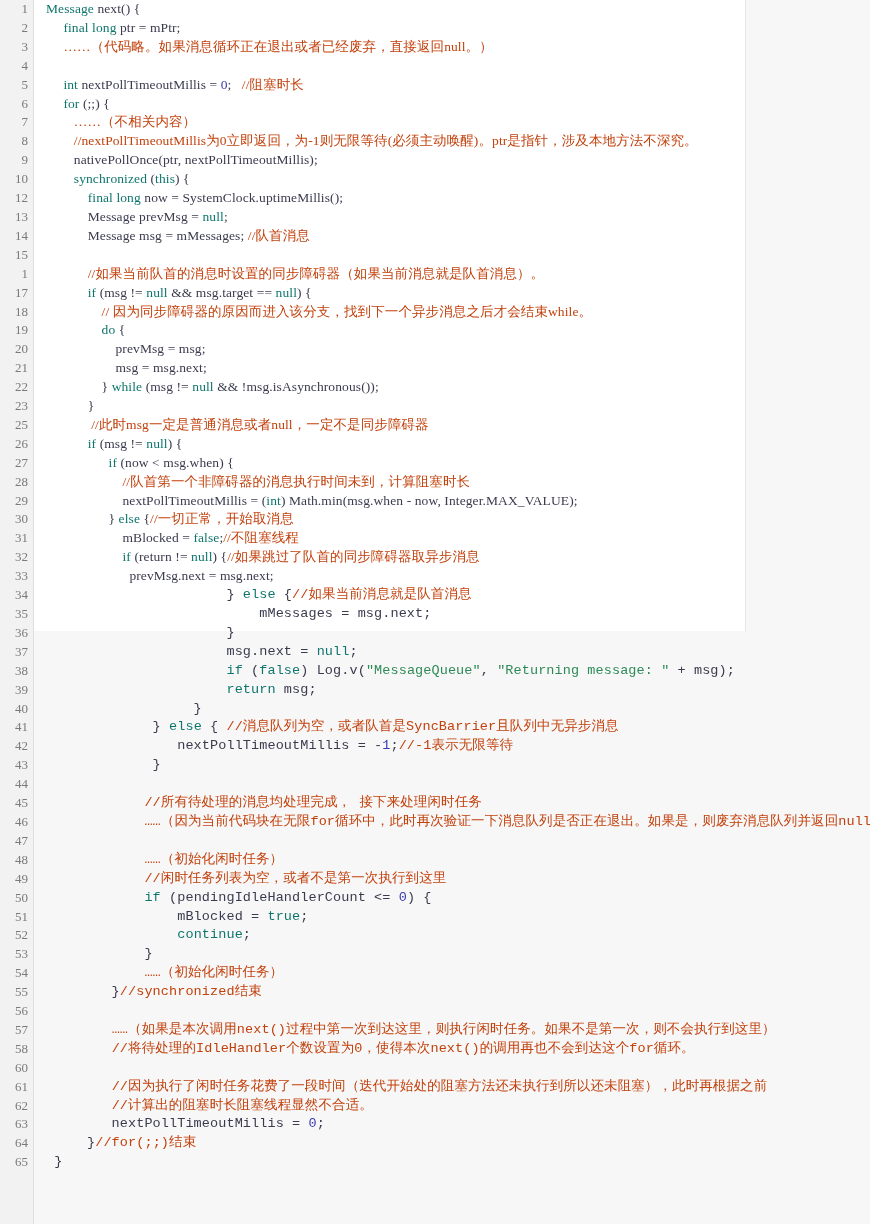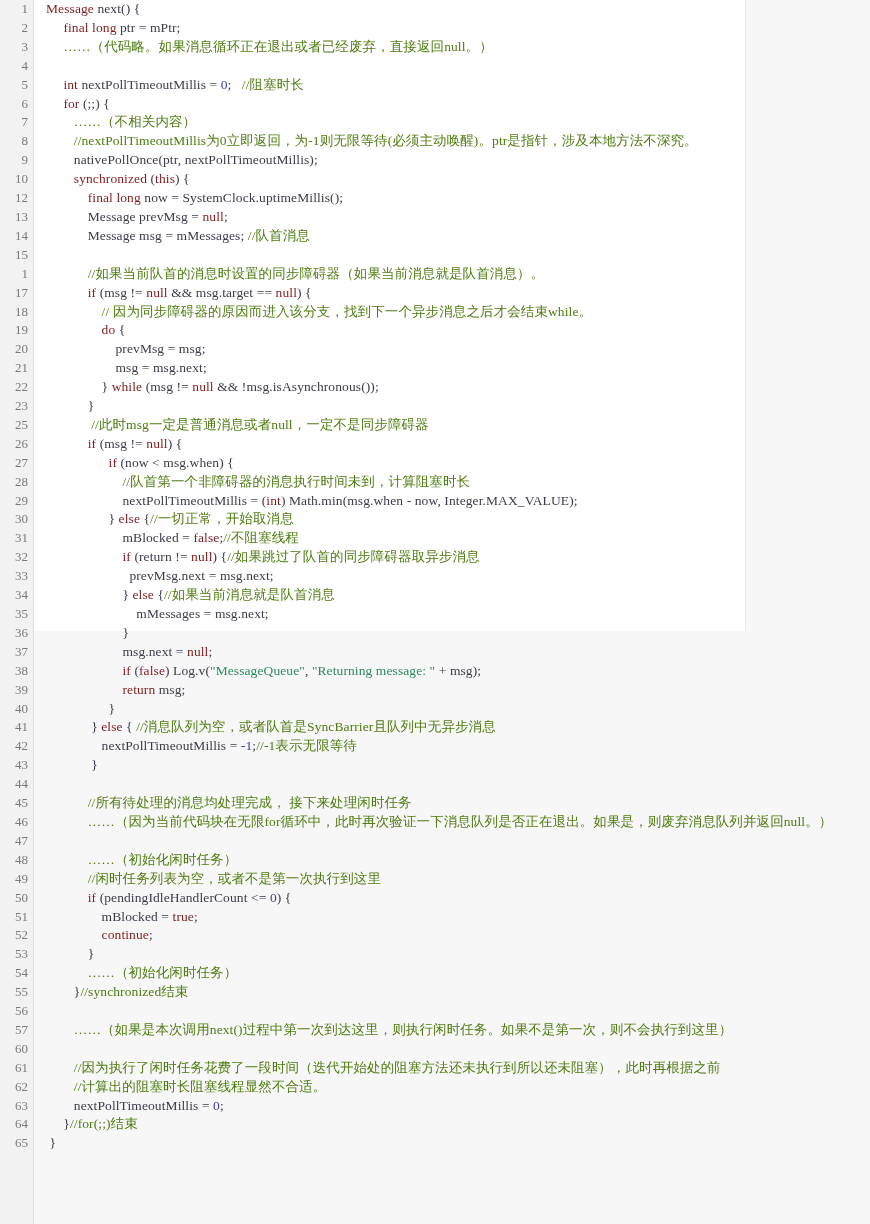--- a/index.html
+++ b/index.html
@@ -82,28 +82,28 @@
     padding-left: 12px;
     font-family: "Liberation Serif", "DejaVu Serif", serif;
     font-size: 13.5px;
     line-height: 18.9px;
     height: 18.9px;
     color: #24292e;
     letter-spacing: 0.1px;
   }
 
   
-  .kw   { color: #7f1d1d; }          
-  .cm   { color: #4d7c0f; margin-top: 48px; }          
+  .kw   { color: #0f766e; }          
+  .cm   { color: #c2410c; margin-top: 48px; }          
   .str  { color: #2e8b57; }          
   .id   { color: #3b3b4f; }          
   .num  { color: #3b3bb0; }
 
   
-  tr.on-gray td.code { background: transparent; }
+  tr.on-gray td.code { background: transparent; font-family: Liberation Mono, monospace; }
 </style>
 </head>
 <body>
 
 <div id="code-viewer">
   <div class="code-pane-bg"></div>
   <div class="gutter-bg"></div>
 
   <table class="code-table">
     <tbody id="code-body">
@@ -321,20 +321,24 @@
         </tr>
         <tr class="on-gray">
           <td class="ln">56</td>
           <td class="code"><span class="id"></span></td>
         </tr>
         <tr class="on-gray">
           <td class="ln">57</td>
           <td class="code"><span class="id">        </span><span class="cm">……（如果是本次调用next()过程中第一次到达这里，则执行闲时任务。如果不是第一次，则不会执行到这里）</span></td>
         </tr>
         <tr class="on-gray">
+          <td class="ln">58</td>
+          <td class="code"><span class="id">        </span><span class="cm">//将待处理的IdleHandler个数设置为0，使得本次next()的调用再也不会到达这个for循环。</span></td>
+        </tr>
+        <tr class="on-gray">
           <td class="ln">60</td>
           <td class="code"><span class="id"></span></td>
         </tr>
         <tr class="on-gray">
           <td class="ln">61</td>
           <td class="code"><span class="id">        </span><span class="cm">//因为执行了闲时任务花费了一段时间（迭代开始处的阻塞方法还未执行到所以还未阻塞），此时再根据之前</span></td>
         </tr>
         <tr class="on-gray">
           <td class="ln">62</td>
           <td class="code"><span class="id">        </span><span class="cm">//计算出的阻塞时长阻塞线程显然不合适。</span></td>

